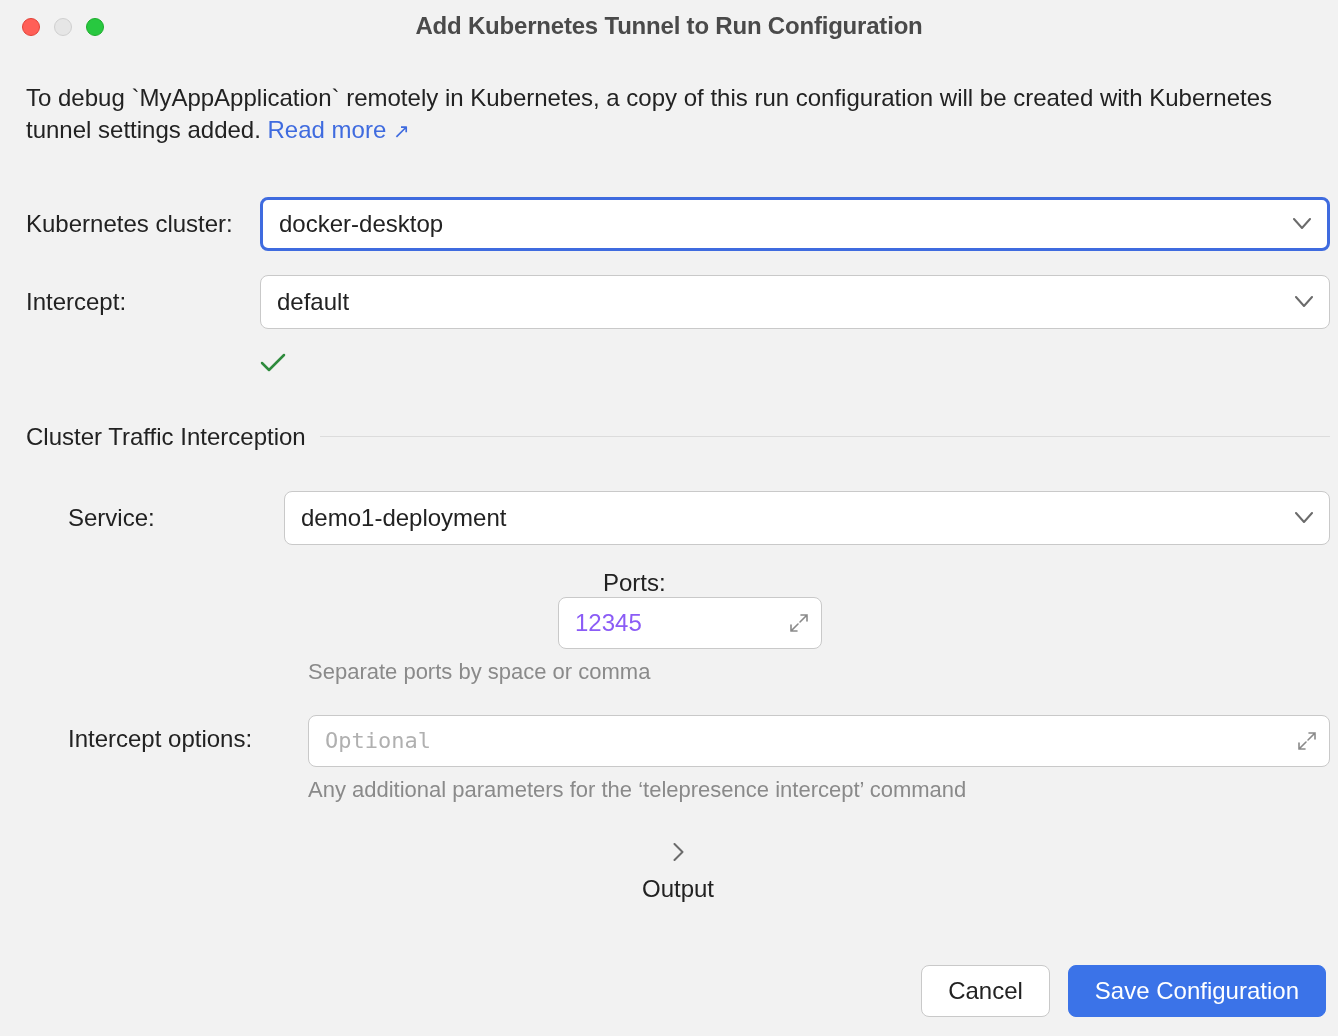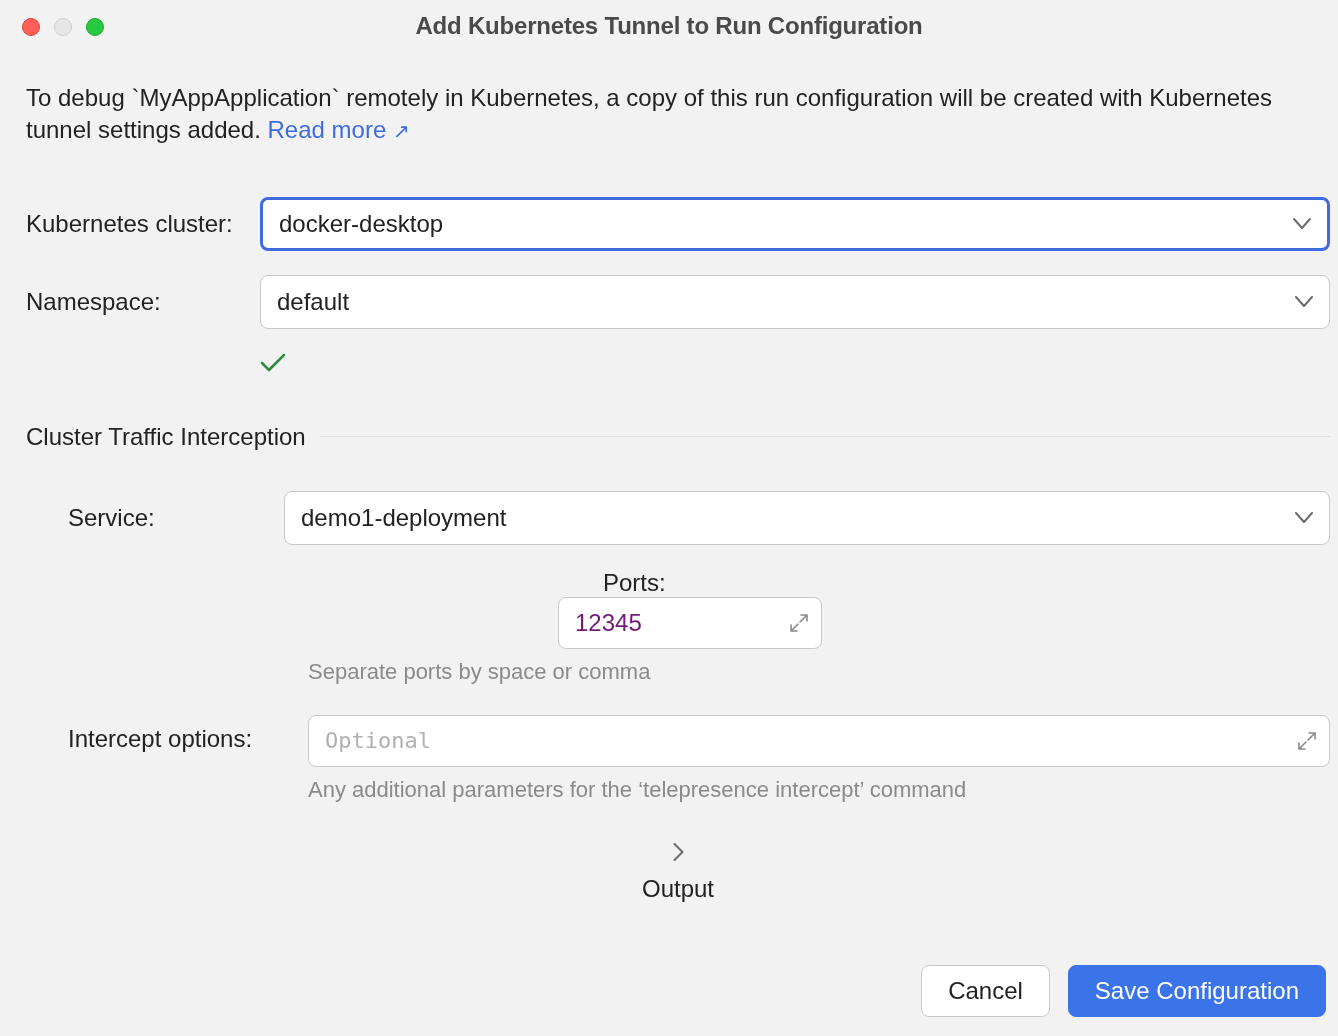--- a/index.html
+++ b/index.html
@@ -132,21 +132,21 @@
   .ports-box {
     width: 264px;
     height: 52px;
     background: #ffffff;
     border: 1px solid #c9c9c9;
     border-radius: 8px;
     display: flex;
     align-items: center;
     padding: 0 16px;
     font-size: 24px;
-    color: #701a75;
+    color: #8b5cf6;
     position: relative;
   }
   .expand-icon {
     position: absolute;
     right: 12px;
     top: 50%;
     transform: translateY(-50%);
     width: 20px;
     height: 20px;
     color: #8a8a8a;
@@ -255,21 +255,21 @@
       <div class="select-box focused">
         <span>docker-desktop</span>
         <svg class="chevron" viewBox="0 0 18 12">
             <path d="M1 1 L9 10 L17 1" stroke="currentColor" stroke-width="2" fill="none" stroke-linecap="round" stroke-linejoin="round"></path>
           </svg>
       </div>
     </div>
   </div>
 
   <div class="form-row">
-    <div class="form-label">Namespace:</div>
+    <div class="form-label">Intercept:</div>
     <div class="field-wrap">
       <div class="select-box">
         <span>default</span>
         <svg class="chevron" viewBox="0 0 18 12">
             <path d="M1 1 L9 10 L17 1" stroke="currentColor" stroke-width="2" fill="none" stroke-linecap="round" stroke-linejoin="round"></path>
           </svg>
       </div>
     </div>
   </div>
 

